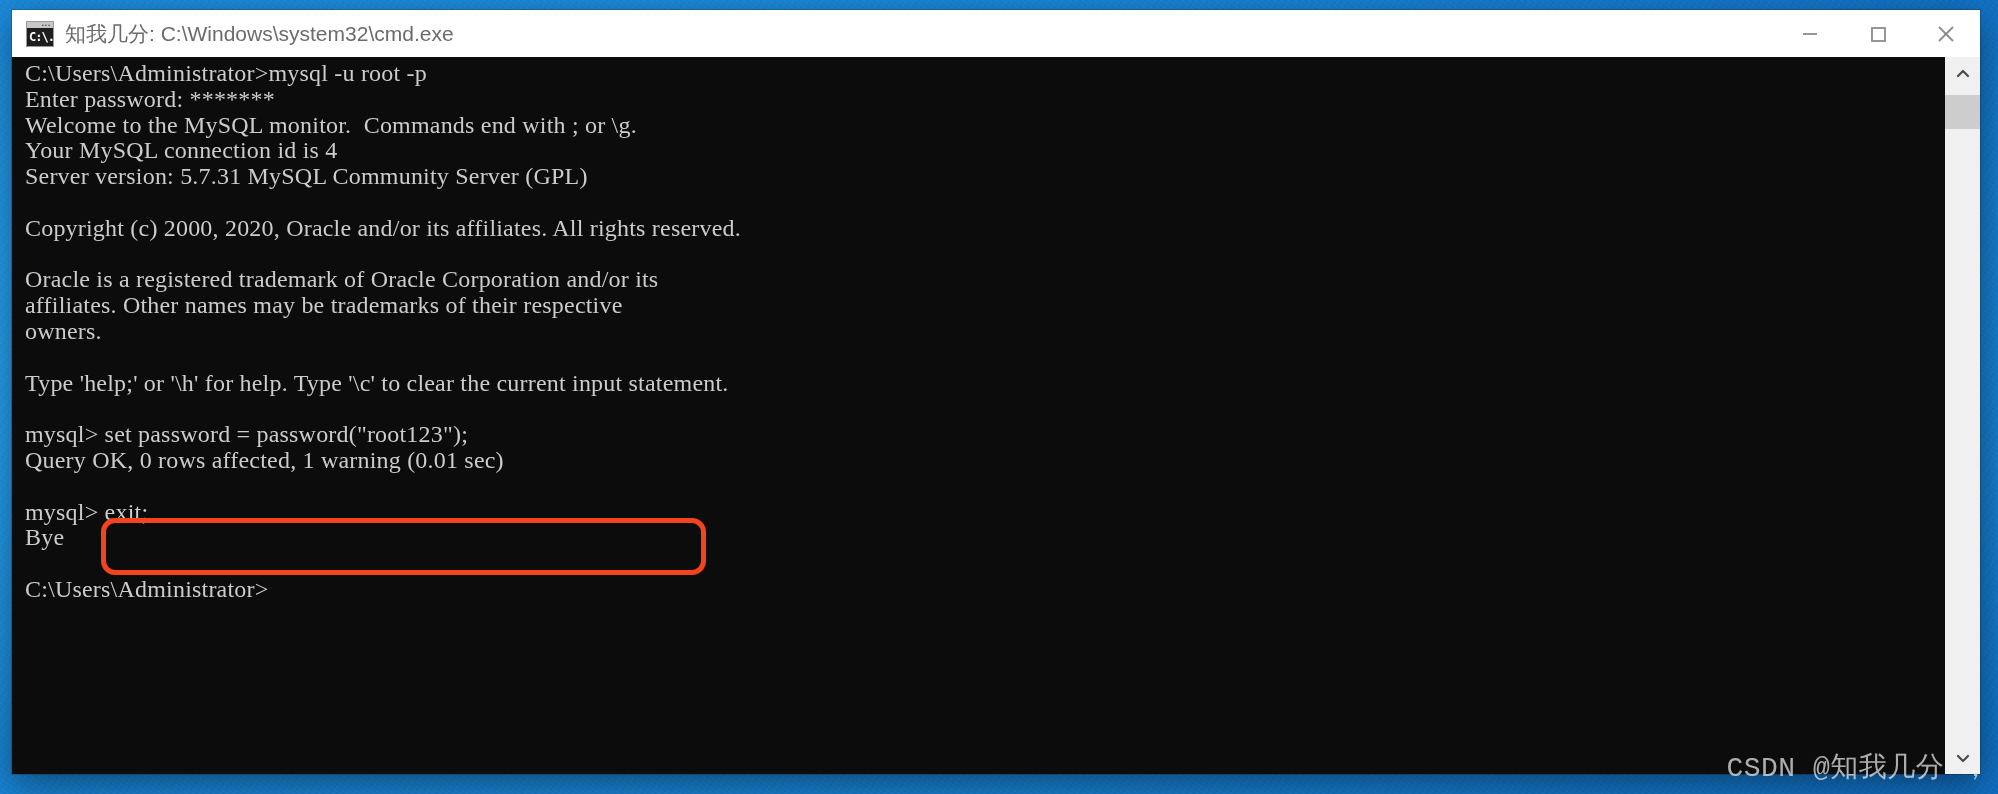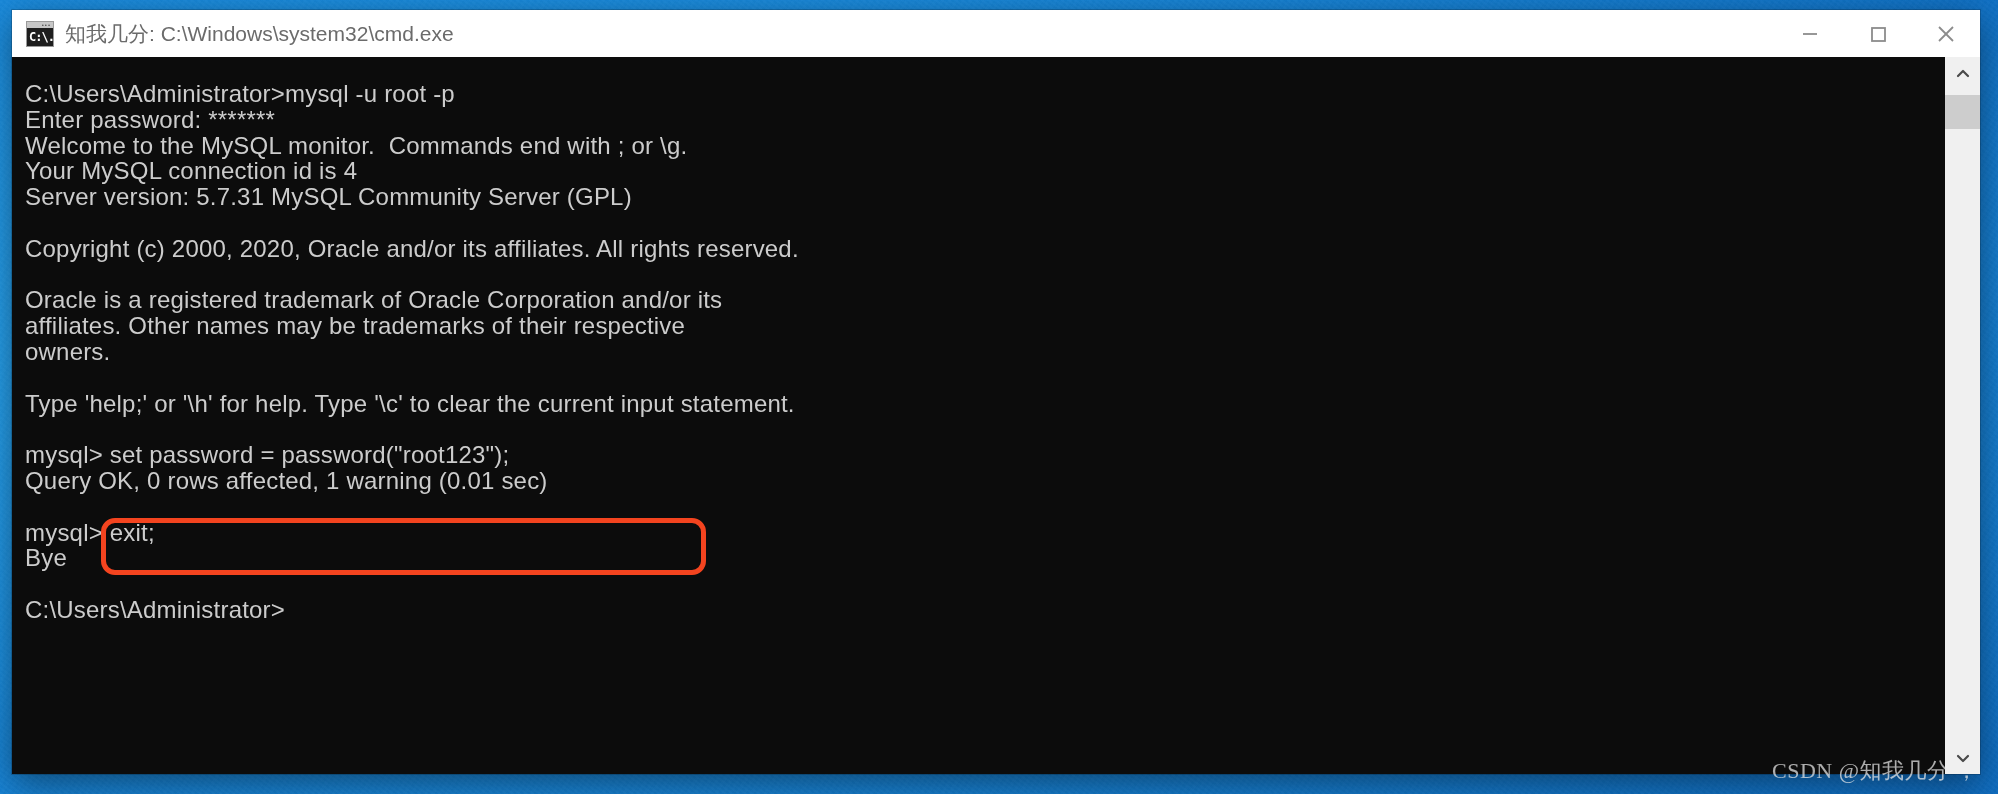--- a/index.html
+++ b/index.html
@@ -120,24 +120,24 @@
     left: 0;
     top: 47px;
     width: 1968px;
     height: 717px;
     background: #0c0c0c;
     overflow: hidden;
   }
   #console-text {
     position: absolute;
     left: 13px;
-    top: 24px;
+    top: 4px;
     width: 1880px;
     margin: 0;
-    font-family: Liberation Sans, sans-serif;
+    font-family: Liberation Serif, serif;
     font-size: 24px;
     line-height: 25.8px;
     color: #cccccc;
     white-space: pre;
     letter-spacing: 0.2px;
   }
 
   
   #highlight-box {
     position: absolute;
@@ -177,24 +177,24 @@
     left: 0;
     top: 38px;
     width: 35px;
     height: 34px;
     background: #cdcdcd;
   }
 
   
   #watermark {
     position: absolute;
-    right: 20px;
+    right: 8px;
     bottom: 8px;
-    font-family: Liberation Serif, serif;
-    font-size: 22px;
+    font-family: Liberation Mono, monospace;
+    font-size: 28px;
     color: rgba(235,235,235,.72);
     white-space: nowrap;
     letter-spacing: .5px;
   }
 </style>
 </head>
 <body>
 
 <div id="desktop">
   <div id="desktop-noise"></div>

